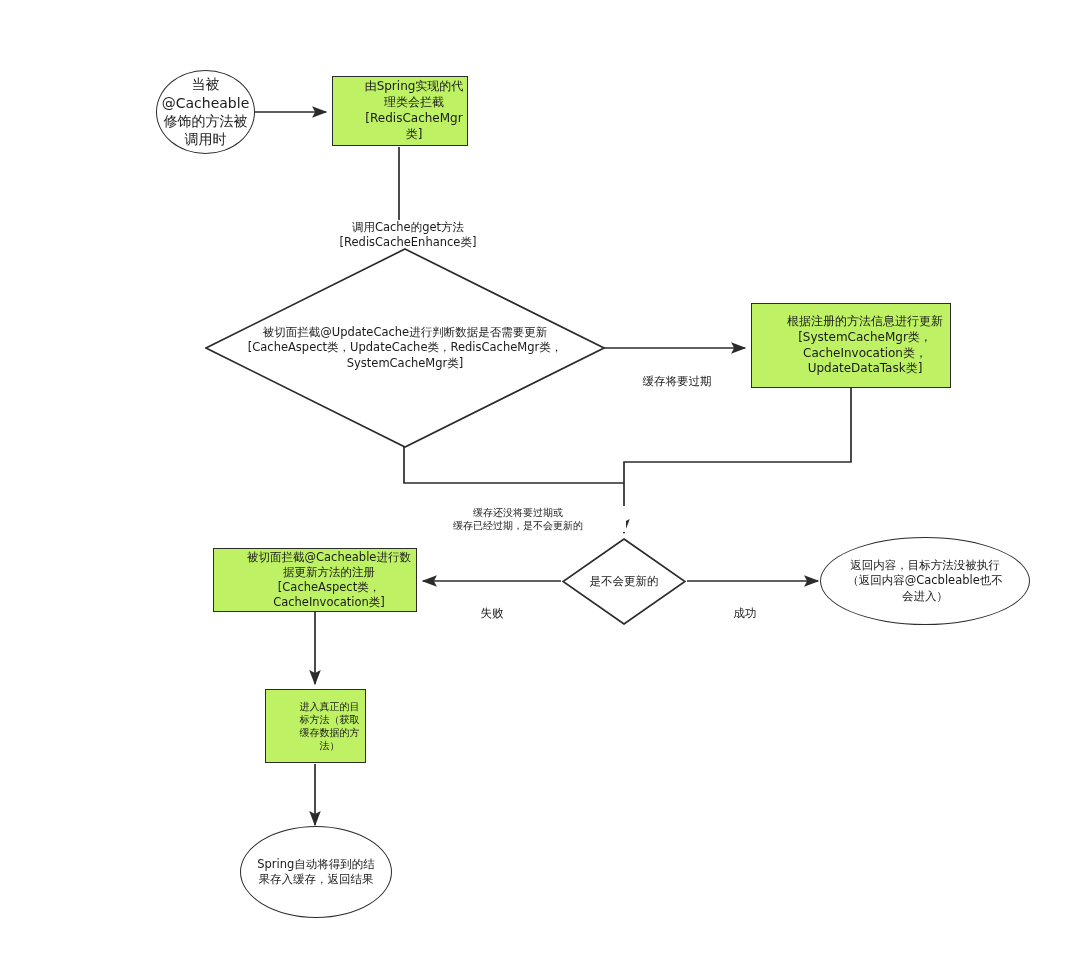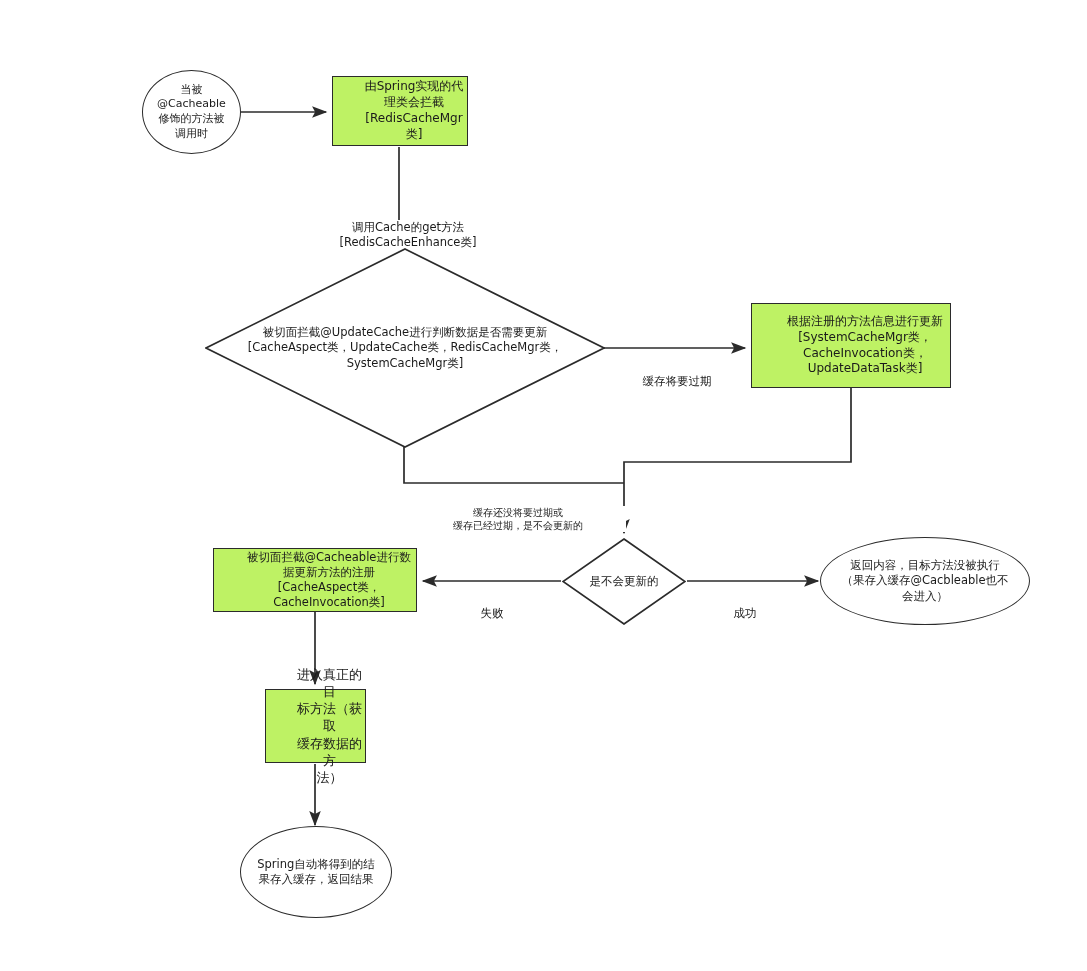--- a/index.html
+++ b/index.html
@@ -102,21 +102,21 @@
       <path d="M561,581 L423,581" marker-end="url(#arrow)"></path>
 
       <path d="M687,581 L818,581" marker-end="url(#arrow)"></path>
 
       <path d="M315,612 L315,684" marker-end="url(#arrow)"></path>
 
       <path d="M315,764 L315,825" marker-end="url(#arrow)"></path>
     </g>
   </svg>
 
-  <div class="node node-ellipse" style="left:142px; top:70px; width:99px; height:84px; font-size:11px;">
+  <div class="node node-ellipse" style="left:156px; top:70px; width:99px; height:84px; font-size:14px;">
     <span>当被
 @Cacheable
 修饰的方法被
 调用时</span>
   </div>
 
   <div class="node node-box" style="left:332px; top:76px; width:136px; height:70px; font-size:12px;">
     <span>由Spring实现的代
 理类会拦截
 [RedisCacheMgr
@@ -153,32 +153,32 @@
     </svg>
     <span class="diamond-label">是不会更新的</span>
   </div>
 
   <div class="edge-label" style="left:462px; top:572px; width:56px; font-size:11.5px;">失败</div>
 
   <div class="edge-label" style="left:715px; top:572px; width:56px; font-size:11.5px;">成功</div>
 
   <div class="node node-ellipse" style="left:820px; top:537px; width:210px; height:88px; font-size:11.5px;">
     <span>返回内容，目标方法没被执行
-（果存入缓存@Cacbleable也不
+（返回内容@Cacbleable也不
 会进入）</span>
   </div>
 
   <div class="node node-box" style="left:213px; top:548px; width:204px; height:64px; font-size:11.5px;">
     <span>被切面拦截@Cacheable进行数
 据更新方法的注册
 [CacheAspect类，
 CacheInvocation类]</span>
   </div>
 
-  <div class="node node-box" style="left:265px; top:689px; width:101px; height:74px; font-size:13px;">
+  <div class="node node-box" style="left:265px; top:689px; width:101px; height:74px; font-size:10px;">
     <span>进入真正的目
 标方法（获取
 缓存数据的方
 法）</span>
   </div>
 
   <div class="node node-ellipse" style="left:240px; top:826px; width:152px; height:92px; font-size:11.5px;">
     <span>Spring自动将得到的结
 果存入缓存，返回结果</span>
   </div>

